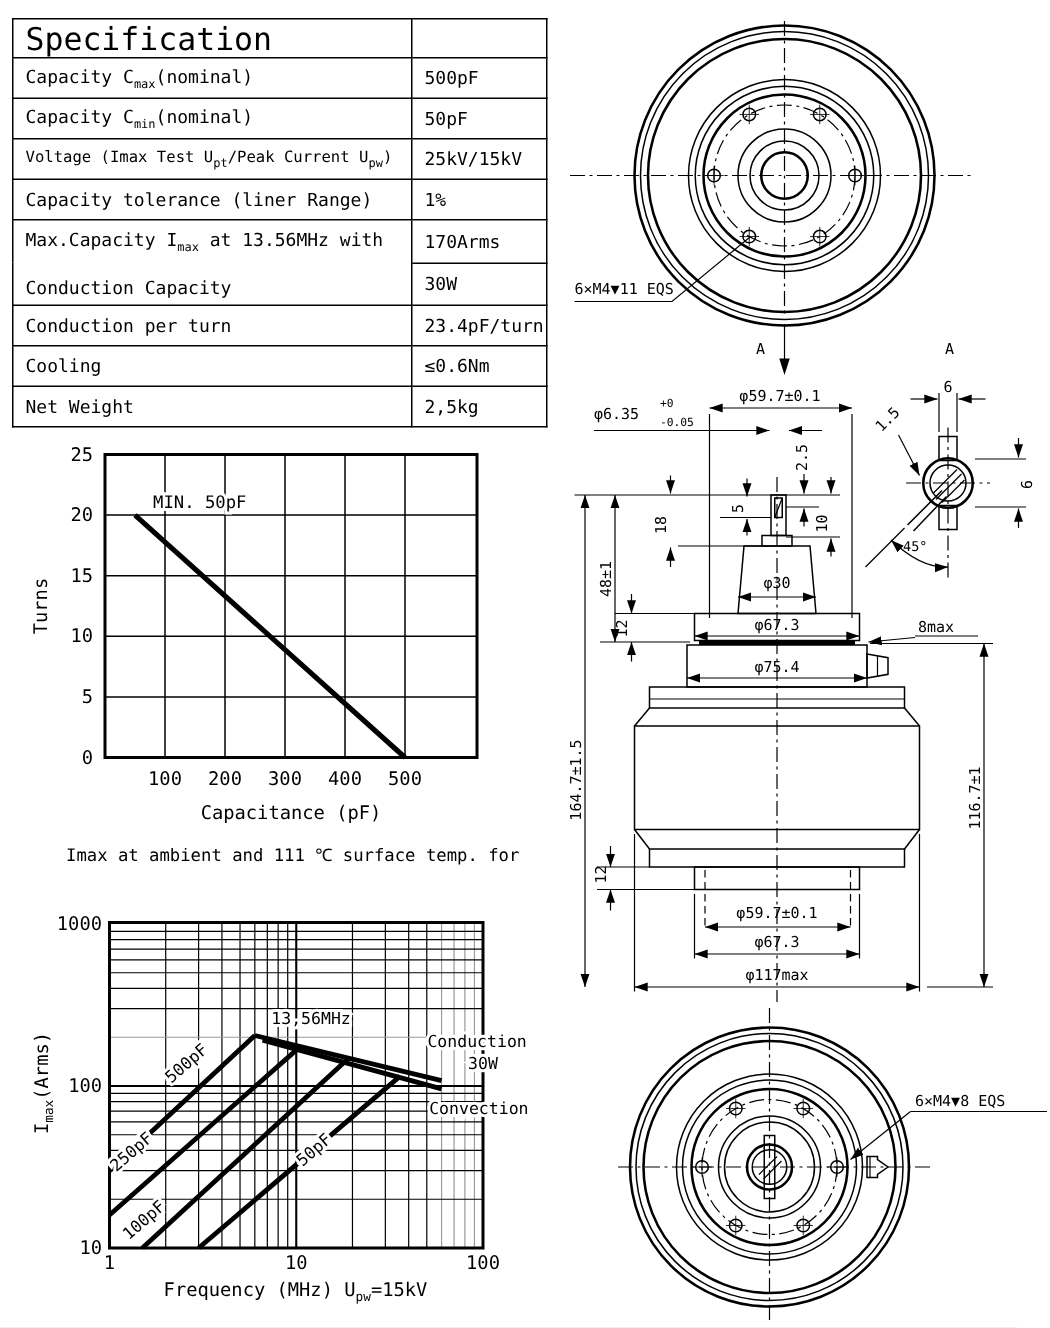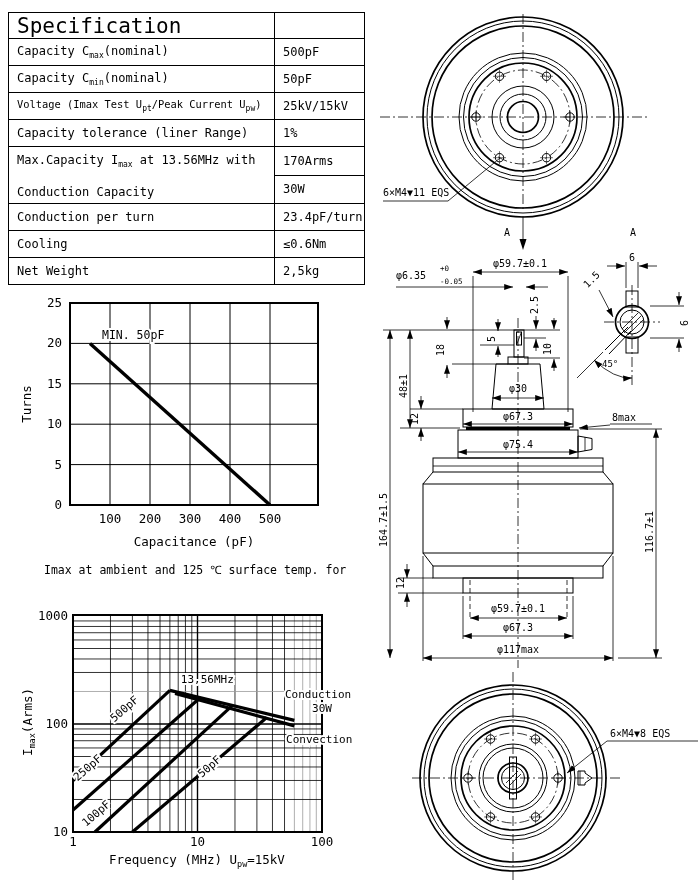--- a/index.html
+++ b/index.html
@@ -110,21 +110,21 @@
       <text x="62" y="347.4" text-anchor="end" font-size="12.5">20</text>
       <text x="62" y="307" text-anchor="end" font-size="12.5">25</text>
       <rect x="70" y="303" width="248" height="202" fill="none" stroke="#000" stroke-width="2"></rect>
       <polyline points="90,343.4 270,505" fill="none" stroke="#000" stroke-width="3.4"></polyline>
       <text x="102" y="338.552" font-size="11.5" style="paint-order:stroke;stroke:#fff;stroke-width:4px;fill:#000">MIN. 50pF</text>
       <text x="194" y="546" text-anchor="middle" font-size="12.5">Capacitance (pF)</text>
       <text x="31" y="404" text-anchor="middle" font-size="12.5" transform="rotate(-90 31 404)">Turns</text>
     </svg>
 
   <div id="imax-caption">
-    <div>Imax at ambient and 125 ℃ surface temp. for</div>
+    <div>Imax at ambient and 111 ℃ surface temp. for</div>
   </div>
 
   <svg id="chart2" viewBox="0 600 370 285">
       <line x1="110.47823446016565" y1="832" x2="110.47823446016565" y2="615" stroke="#000" stroke-width="0.8"></line>
       <line x1="132.40159621259798" y1="832" x2="132.40159621259798" y2="615" stroke="#000" stroke-width="0.8"></line>
       <line x1="147.9564689203313" y1="832" x2="147.9564689203313" y2="615" stroke="#000" stroke-width="0.8"></line>
       <line x1="160.02176553983435" y1="832" x2="160.02176553983435" y2="615" stroke="#000" stroke-width="0.8"></line>
       <line x1="169.87983067276363" y1="832" x2="169.87983067276363" y2="615" stroke="#000" stroke-width="0.8"></line>
       <line x1="178.21470598177496" y1="832" x2="178.21470598177496" y2="615" stroke="#000" stroke-width="0.8"></line>
       <line x1="185.43470338049696" y1="832" x2="185.43470338049696" y2="615" stroke="#000" stroke-width="0.8"></line>

